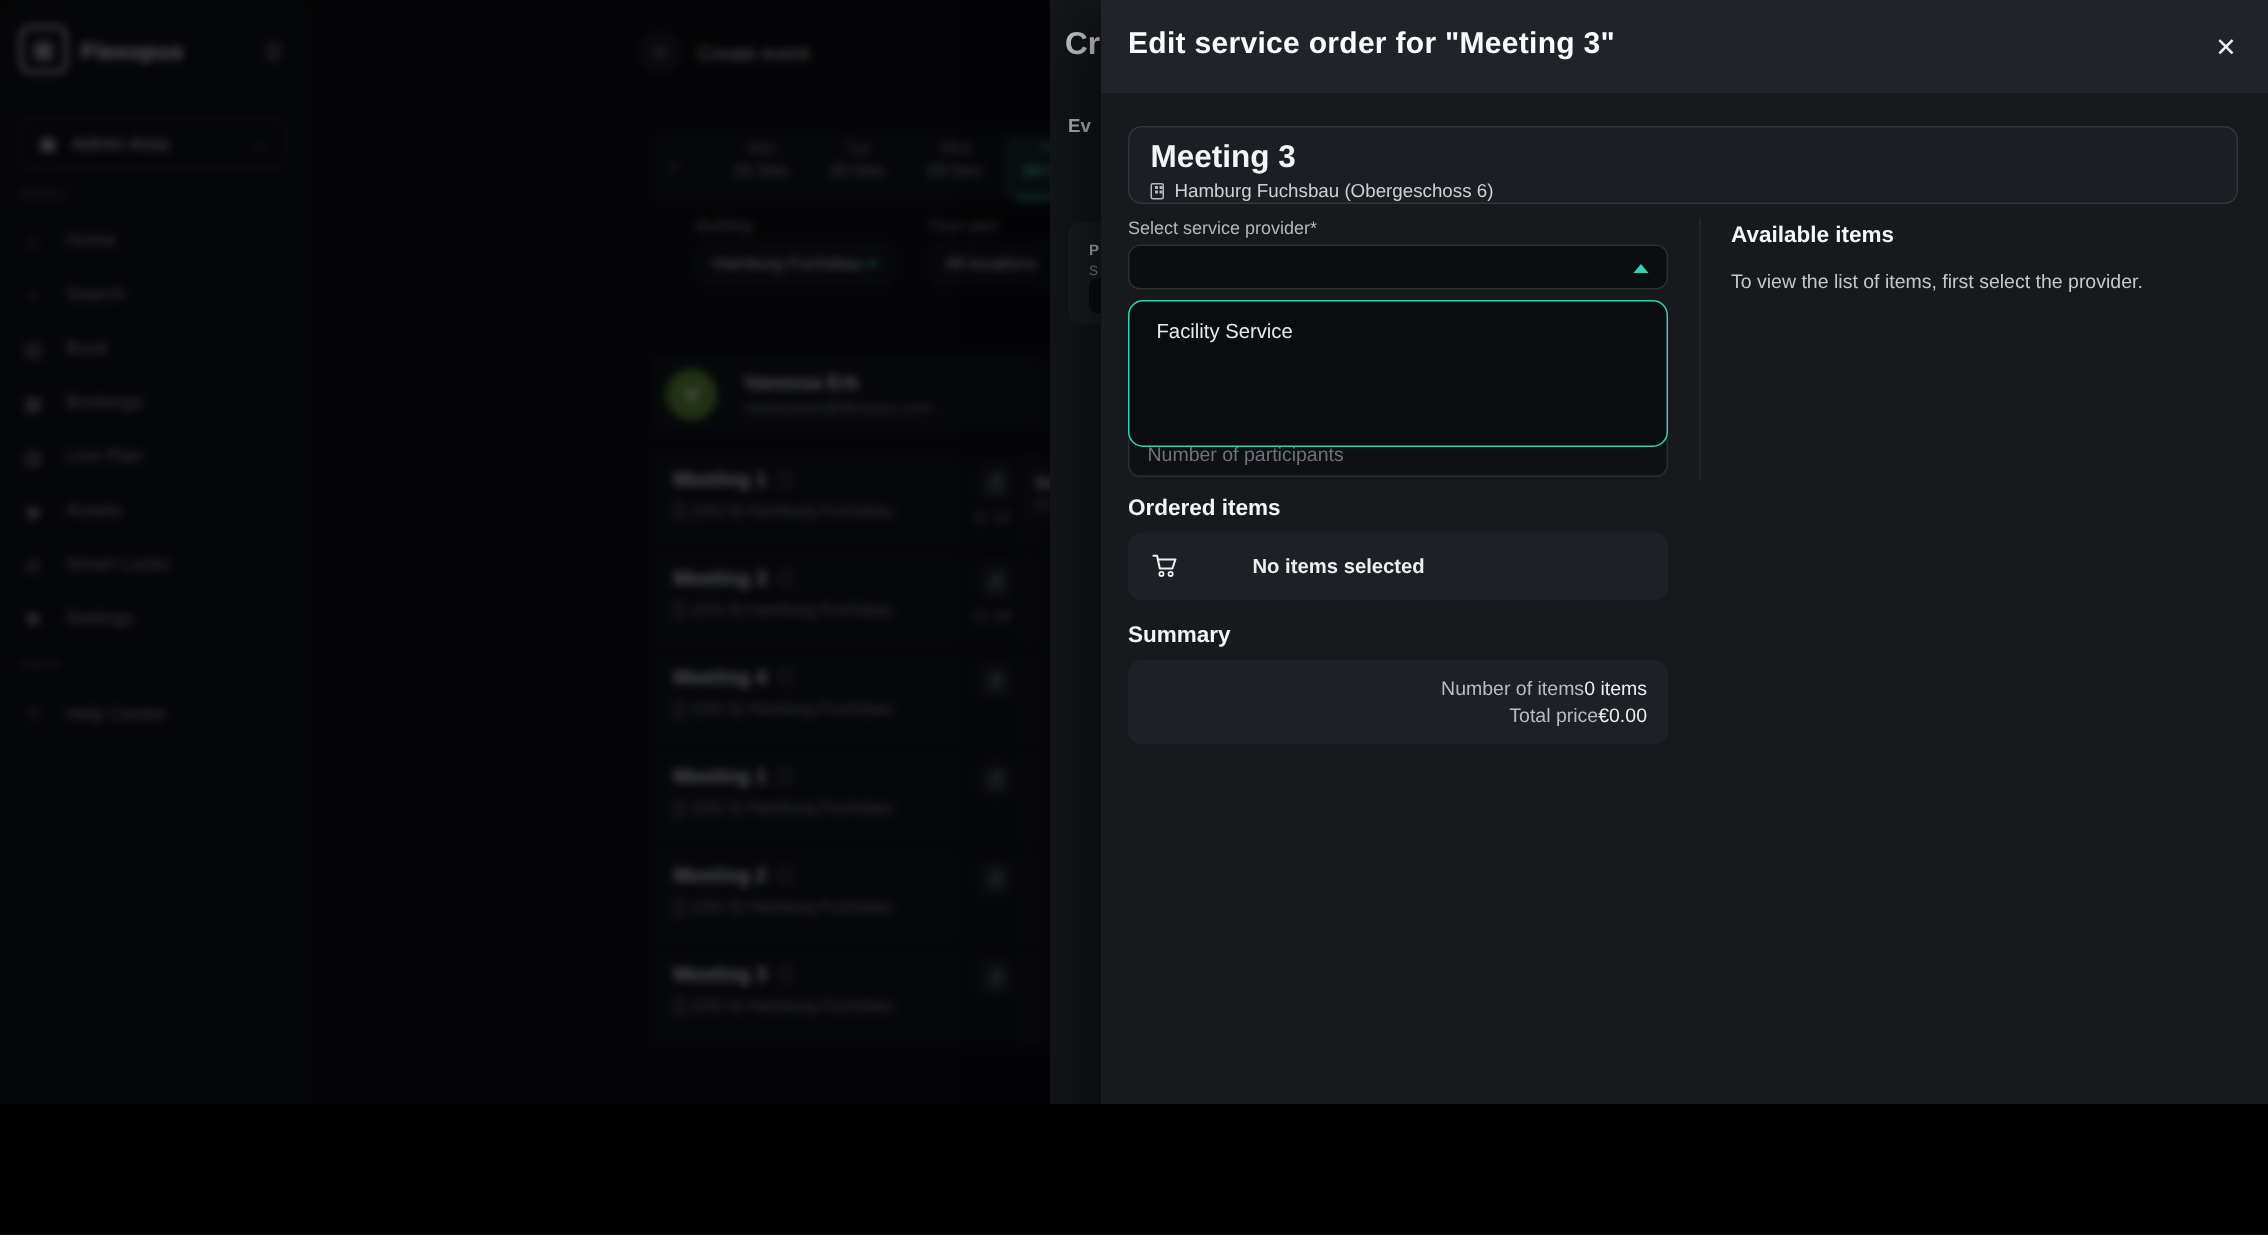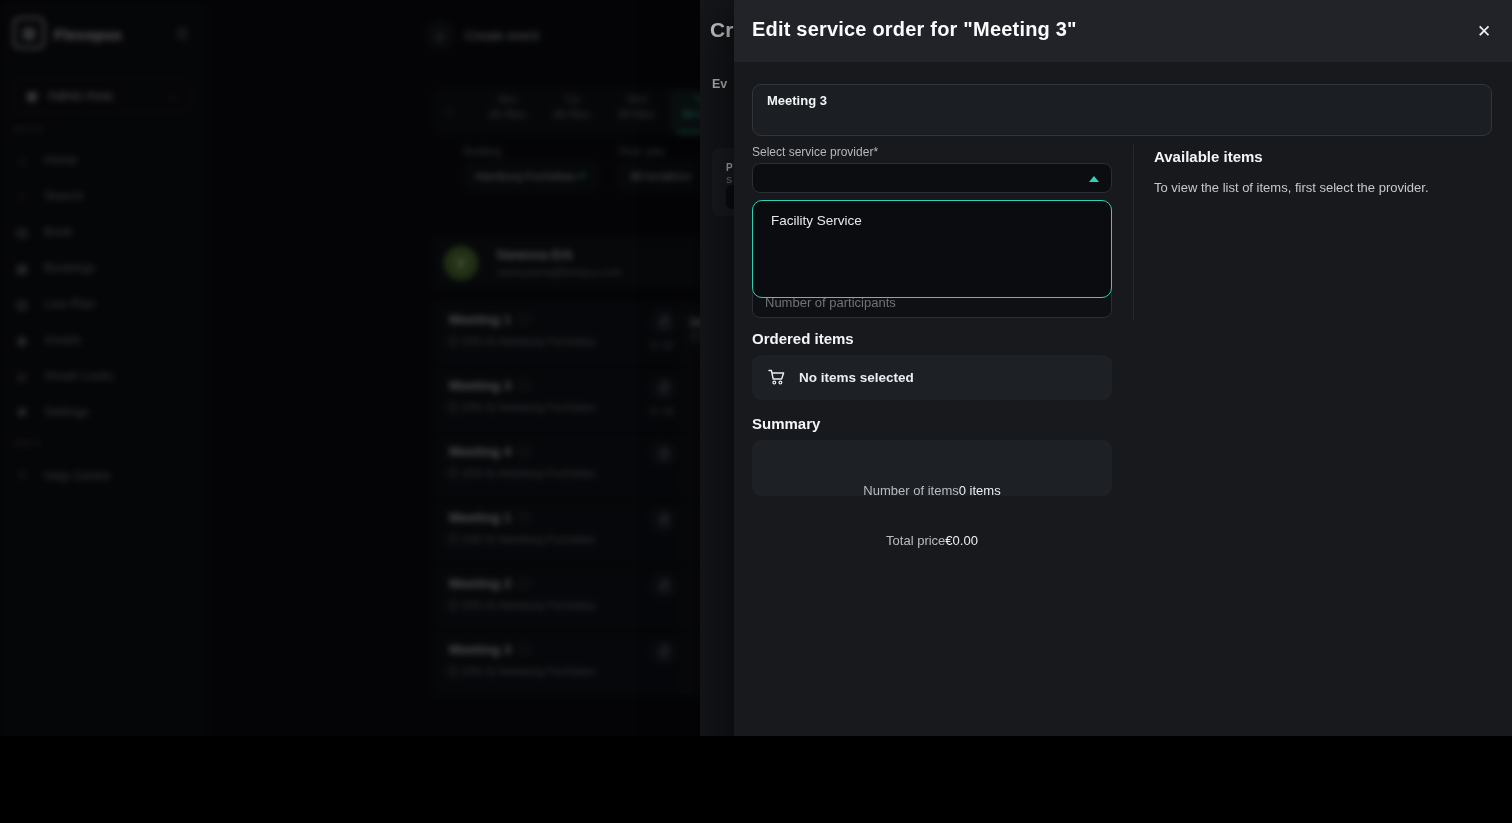--- a/index.html
+++ b/index.html
@@ -78,21 +78,21 @@
   .behind-chip { position:absolute; left:26px; top:185px; width:54px; height:24px; background:#0c0e11; border-radius:6px; }
 
   
   .modal { position:absolute; left:734px; top:0; width:778px; height:823px; background:#17191d; box-shadow:-24px 0 48px rgba(0,0,0,.55); }
   .modal-header { position:absolute; left:0; top:0; width:778px; height:62px; background:#212329; }
   .modal-title { position:absolute; left:18px; top:18px; font-size:20px; font-weight:bold; color:#fafbfc; letter-spacing:.2px; }
   .close-btn { position:absolute; left:1472px; top:19px; width:24px; height:24px; color:#eceef0; font-size:17px; display:flex; align-items:center; justify-content:center; cursor:pointer; }
   .close-btn.inmodal { left:738px; }
 
   .meeting-card { position:absolute; left:18px; top:84px; width:740px; height:52px; background:#1b1e23; border:1px solid #32353b; border-radius:9px; padding:8px 14px; }
-  .meeting-card .mc-name { font-size:13px; font-weight:bold; color:#f4f5f6; }
+  .meeting-card .mc-name { font-size:21px; font-weight:bold; color:#f4f5f6; }
   .meeting-card .mc-loc { margin-top:3px; font-size:12.5px; color:#cfd1d4; display:flex; align-items:center; gap:7px; }
   .bld-ic { display:inline-block; width:9px; height:11px; border:1.3px solid #b6b9bd; border-radius:1.5px; position:relative; }
   .bld-ic::before { content:""; position:absolute; left:1.5px; top:1.5px; width:2px; height:2px; background:#b6b9bd; box-shadow:3px 0 0 #b6b9bd, 0 3px 0 #b6b9bd, 3px 3px 0 #b6b9bd; }
 
   .prov-label { position:absolute; left:18px; top:145px; font-size:12px; color:#b4b7bb; }
   .prov-select { position:absolute; left:18px; top:163px; width:360px; height:30px; background:#0b0d10; border:1px solid #2b2e34; border-radius:8px; cursor:pointer; }
   .caret-up { position:absolute; right:12px; top:12px; width:0; height:0; border-left:5px solid transparent; border-right:5px solid transparent; border-bottom:6px solid #2fd3b7; }
 
   .dropdown { position:absolute; left:18px; top:200px; width:360px; height:98px; background:#0a0c0f; border:1.5px solid #2fd3b7; border-radius:10px; padding:6px; z-index:5; }
   .opt { height:27px; display:flex; align-items:center; padding:0 12px; font-size:13.5px; color:#e8e9ea; border-radius:8px; margin-bottom:2px; cursor:pointer; }
@@ -100,24 +100,24 @@
 
   .participants { position:absolute; left:18px; top:287px; width:360px; height:31px; background:#0e1014; border:1px solid #2b2e34; border-radius:8px; color:#e8e9ea; font-size:13px; padding:0 12px; font-family:"Liberation Sans", sans-serif; z-index:1; }
   .participants::placeholder { color:#6f737a; }
 
   .col-divider { position:absolute; left:399px; top:145px; width:1px; height:175px; background:#26282d; }
   .avail-title { position:absolute; left:420px; top:148px; font-size:15px; font-weight:bold; color:#f4f5f6; }
   .avail-hint { position:absolute; left:420px; top:180px; font-size:13px; color:#c6c8cc; }
 
   .sec-title { position:absolute; left:18px; font-size:15px; font-weight:bold; color:#f4f5f6; }
   .ordered-card { position:absolute; left:18px; top:355px; width:360px; height:45px; background:#1d2025; border-radius:9px; display:flex; align-items:center; gap:13px; padding:0 16px; }
-  .ordered-card .oc-text { font-size:13.5px; font-weight:bold; color:#eceef0; }
+  .ordered-card .oc-text { font-size:13.5px; font-weight:bold; color:#eceef0;margin-left:36px; }
 
   .summary-card { position:absolute; left:18px; top:440px; width:360px; height:56px; background:#1d2025; border-radius:9px; padding:10px 14px; }
-  .sum-row { display:flex; justify-content:center; font-size:13px; line-height:18px;margin-top:32px; }
+  .sum-row { display:flex; justify-content:flex-end; font-size:13px; line-height:18px; }
   .sum-row .sl { color:#b9bcc0; }
   .sum-row .sv { color:#eceef0; }
 
   .modal-footer { position:absolute; left:0; top:769px; width:778px; height:49px; background:#222329; display:flex; align-items:center; justify-content:flex-end; gap:0; padding-right:15px; }
   .btn { height:30px; border-radius:7px; border:none; font-size:13.5px; font-family:"Liberation Sans", sans-serif; cursor:pointer; }
   .btn.cancel { width:117px; background:#2f323a; color:#f0f1f3; }
   .btn.save { width:104px; background:#24272d; color:#61656c; }
   .bottom-strip { position:absolute; left:0; top:818px; width:778px; height:5px; background:#484b52; }
 
   .cart-svg, .x-ic { display:block; }
@@ -363,20 +363,24 @@
   <div class="modal">
     <div class="modal-header">
       <div class="modal-title">Edit service order for "Meeting 3"</div>
       <div class="close-btn inmodal">
           <span>✕</span>
         </div>
     </div>
 
     <div class="meeting-card">
       <div class="mc-name">Meeting 3</div>
+      <div class="mc-loc">
+          <span class="bld-ic"></span>
+          <span>Hamburg Fuchsbau (Obergeschoss 6)</span>
+        </div>
     </div>
 
     <div class="prov-label">Select service provider*</div>
     <div class="prov-select">
       <span class="caret-up"></span>
     </div>
 
     <div class="dropdown">
       <div class="opt">Facility Service</div>
     </div>

